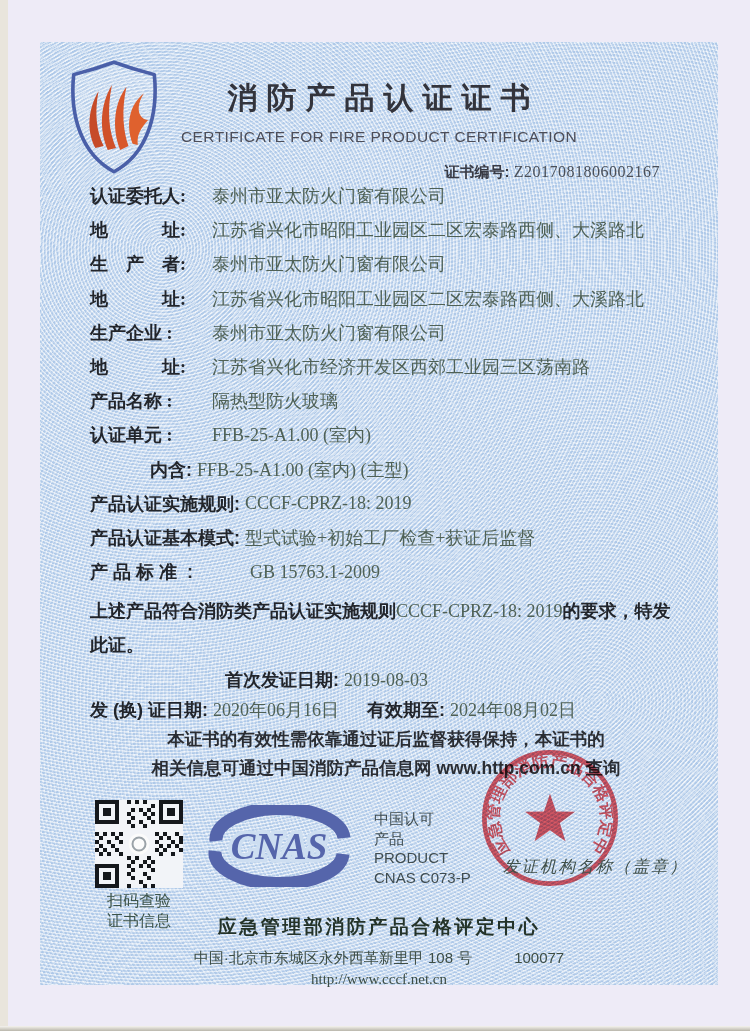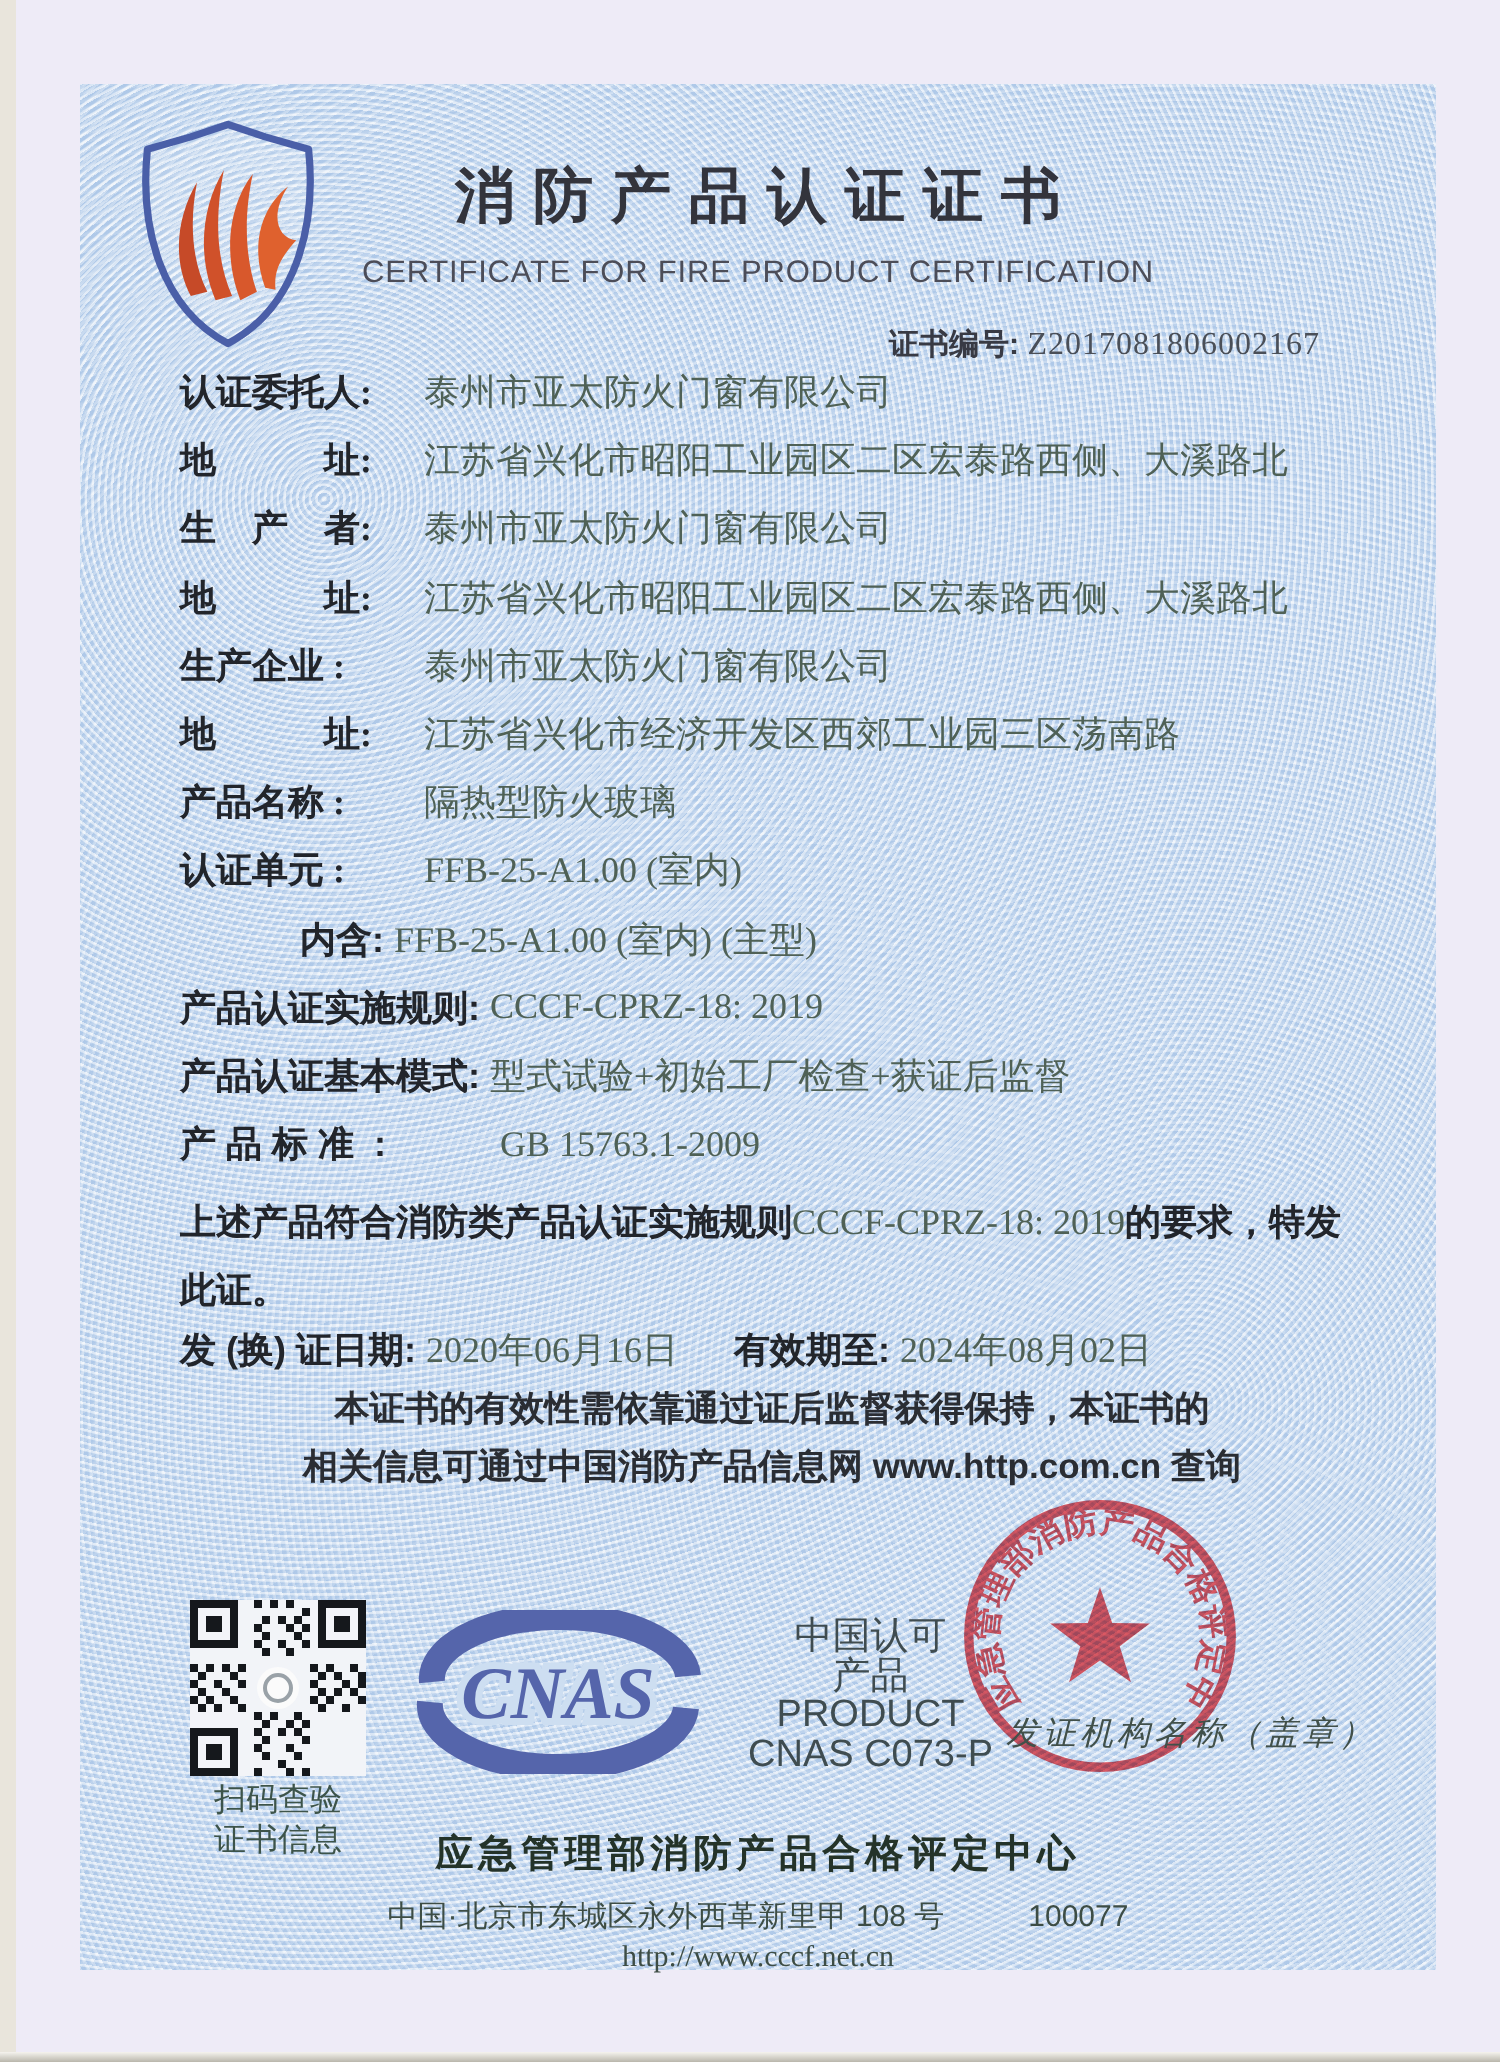--- a/index.html
+++ b/index.html
@@ -43,21 +43,21 @@
   .first-issue .val,.reissue .val{font-family:"Liberation Serif","DejaVu Serif",serif;font-size:18px;color:#4f6156;}
   .reissue{margin-top:1px;height:24px;display:flex;align-items:center;white-space:pre;}
   .reissue .gap{width:28px;flex:none;}
   .notice{margin-top:3px;text-align:center;font-size:17.5px;font-weight:bold;color:#2a2d33;line-height:29px;}
   
   .bottom-block{position:absolute;left:0;top:753px;right:0;height:135px;}
   .qr{position:absolute;left:55px;top:5px;width:88px;height:88px;}
   .qr-caption{position:absolute;left:42px;top:96px;width:114px;text-align:center;
     font-family:"Liberation Serif","DejaVu Serif",serif;font-size:16px;color:#3d544a;line-height:20px;}
   .cnas{position:absolute;left:156px;top:10px;width:166px;height:82px;}
-  .accred{position:absolute;left:334px;top:14px;font-size:19px;color:#3f4c50;line-height:19.5px;text-align:center;}
+  .accred{position:absolute;left:334px;top:14px;font-size:15px;color:#3f4c50;line-height:19.5px;}
   .seal{position:absolute;left:435px;top:701px;width:150px;height:150px;opacity:.88;mix-blend-mode:multiply;z-index:5;}
   .seal-caption{position:absolute;left:452px;top:814px;width:236px;z-index:6;
     font-family:"Liberation Serif","DejaVu Serif",serif;font-style:italic;
     font-size:16.5px;color:#41504a;letter-spacing:2px;white-space:pre;padding-left:11px;}
   .footer{position:absolute;left:0;right:0;top:872px;text-align:center;}
   .footer .org{font-size:19px;font-weight:bold;color:#243329;letter-spacing:2.5px;}
   .footer .addr{margin-top:9px;font-family:Liberation Sans, sans-serif;
     font-size:15px;color:#3d4d45;}
   .footer .addr .pc{margin-left:42px;}
   .footer .url{margin-top:3px;font-family:"Liberation Serif","DejaVu Serif",serif;
@@ -121,20 +121,23 @@
       </div>
       <div class="row">
         <span class="lbl w158">产 品 标 准  : </span><span class="val">GB 15763.1-2009</span>
       </div>
 
       <div class="statement">
         <span>上述产品符合消防类产品认证实施规则</span><span class="code">CCCF-CPRZ-18: 2019</span><span>的要求，特发</span>
         <div>此证。</div>
       </div>
 
+      <div class="first-issue">
+        <span class="lbl">首次发证日期: </span><span class="val">2019-08-03</span>
+      </div>
       <div class="reissue">
         <span class="lbl">发 (换) 证日期: </span><span class="val">2020年06月16日</span><span class="gap"></span><span class="lbl">有效期至: </span><span class="val">2024年08月02日</span>
       </div>
 
       <div class="notice">
         <div>本证书的有效性需依靠通过证后监督获得保持，本证书的</div>
         <div>相关信息可通过中国消防产品信息网 www.http.com.cn 查询</div>
       </div>
     </div>
 

